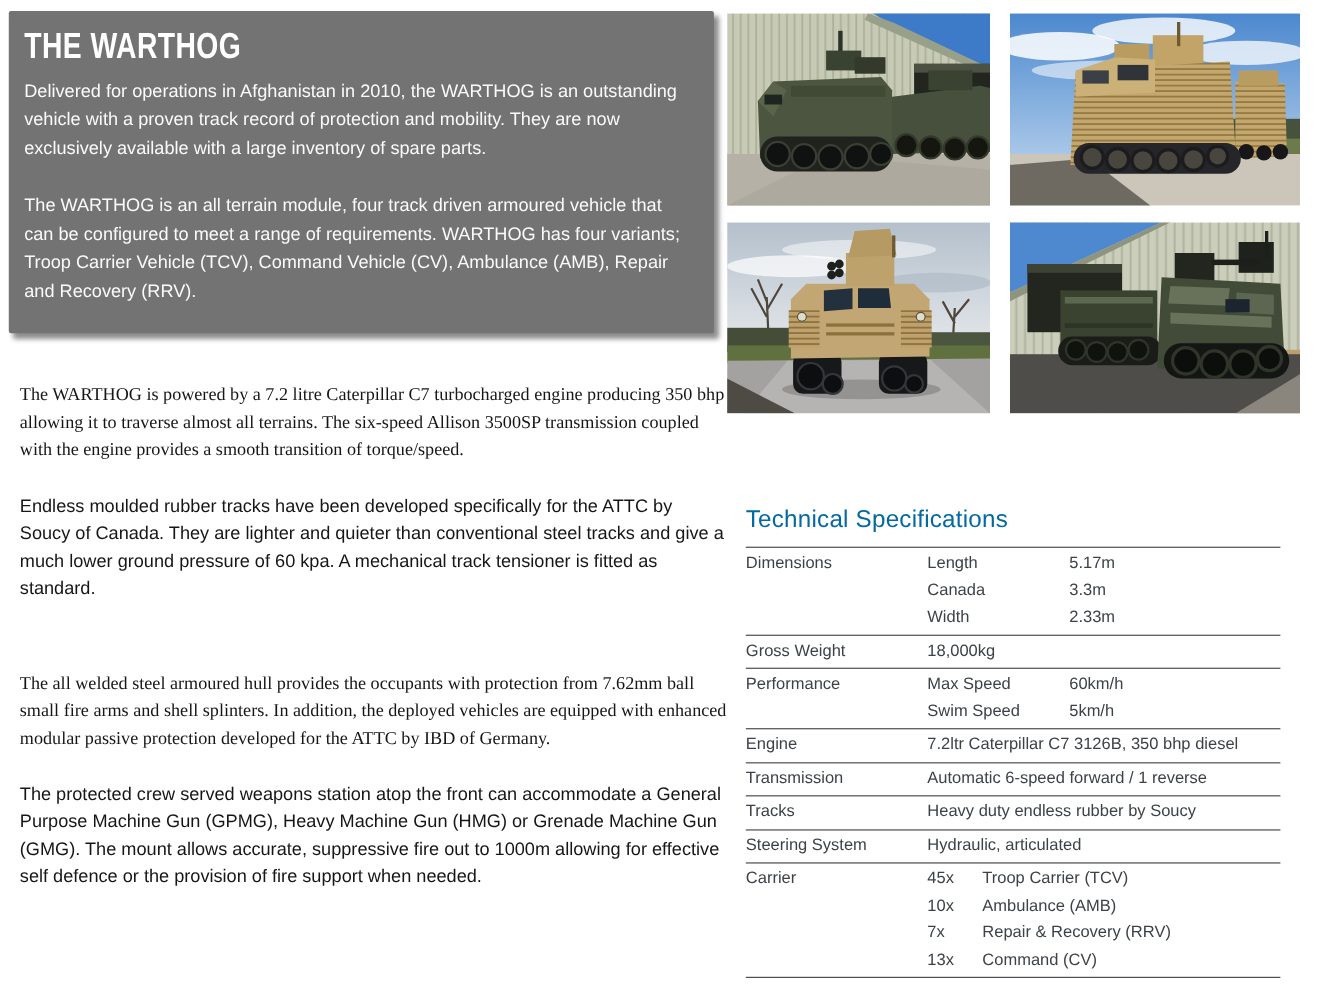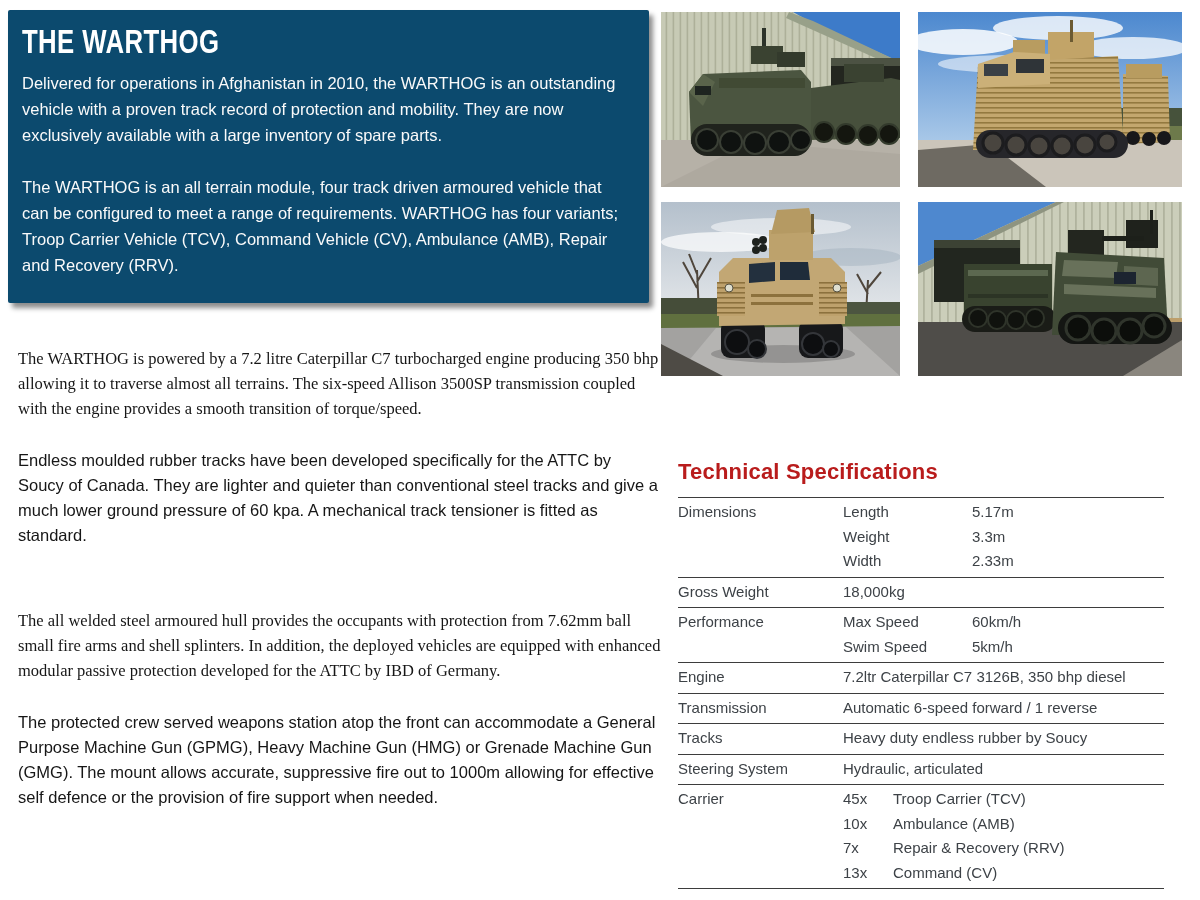--- a/index.html
+++ b/index.html
@@ -1,20 +1,20 @@
 <!DOCTYPE html>
 <html><head>
 <meta charset="utf-8">
 <style>
   html,body{margin:0;padding:0;background:#ffffff;}
   body{font-family:"Liberation Sans",sans-serif;}
   .page{position:relative;width:1200px;height:900px;background:#ffffff;overflow:hidden;}
 
   
-  .hero{position:absolute;left:8px;top:10px;width:641px;height:293px;background:#0c4a6e;
+  .hero{position:absolute;left:8px;top:10px;width:641px;height:293px;background:#737373;
         border-radius:2px;box-shadow:4px 5px 5px rgba(0,0,0,0.45);color:#fafafa;
         padding:12px 22px 0 14px;box-sizing:border-box;}
   .hero h1{margin:2px 0 10px 0;font-weight:bold;font-size:33px;line-height:36px;color:#ffffff;}
   .hero h1 span{display:inline-block;transform:scaleX(0.78);transform-origin:left center;letter-spacing:0.5px;}
   .hero p{margin:0 0 26px 0;font-size:16.5px;line-height:26px;}
 
   
   .body-col{position:absolute;left:18px;top:346px;width:643px;color:#161616;}
   .body-col p{margin:0;font-size:16.5px;line-height:25px;}
   .body-col p.gap-s{margin-bottom:27px;font-family:Liberation Serif, serif;}
@@ -22,22 +22,22 @@
 
   
   .photo{position:absolute;overflow:hidden;}
   .photo svg{display:block;width:100%;height:100%;}
   #photo1{left:661px;top:12px;width:239px;height:175px;}
   #photo2{left:918px;top:12px;width:264px;height:175px;}
   #photo3{left:661px;top:202px;width:239px;height:174px;}
   #photo4{left:918px;top:202px;width:264px;height:174px;}
 
   
-  .spec-title{position:absolute;left:678px;top:459px;margin:0;font-size:22px;font-weight:700;
-              color:#b91c1c;letter-spacing:0.2px;}
+  .spec-title{position:absolute;left:678px;top:459px;margin:0;font-size:22px;font-weight:400;
+              color:#0369a1;letter-spacing:0.2px;}
   .spec-table{position:absolute;left:678px;top:497px;width:486px;font-size:15px;color:#3d4247;}
   .spec-group{display:flex;border-top:1px solid #3d3d3d;padding:2px 0 3px 0;}
   .spec-group:last-child{border-bottom:1px solid #3d3d3d;}
   .spec-c1{width:165px;flex:none;line-height:24.5px;}
   .spec-c23{flex:1;}
   .spec-sub{display:flex;line-height:24.5px;gap:14px;}
   .spec-c2{width:115px;flex:none;}
   .spec-c3{flex:1;}
   .spec-value{line-height:24.5px;}
   .vcount{display:inline-block;width:36px;}
@@ -247,21 +247,21 @@
   <div class="spec-table">
 
     <div class="spec-group">
       <div class="spec-c1">Dimensions</div>
       <div class="spec-c23">
         <div class="spec-sub">
           <span class="spec-c2">Length</span>
           <span class="spec-c3">5.17m</span>
         </div>
         <div class="spec-sub">
-          <span class="spec-c2">Weight</span>
+          <span class="spec-c2">Canada</span>
           <span class="spec-c3">3.3m</span>
         </div>
         <div class="spec-sub">
           <span class="spec-c2">Width</span>
           <span class="spec-c3">2.33m</span>
         </div>
       </div>
     </div>
 
     <div class="spec-group">

